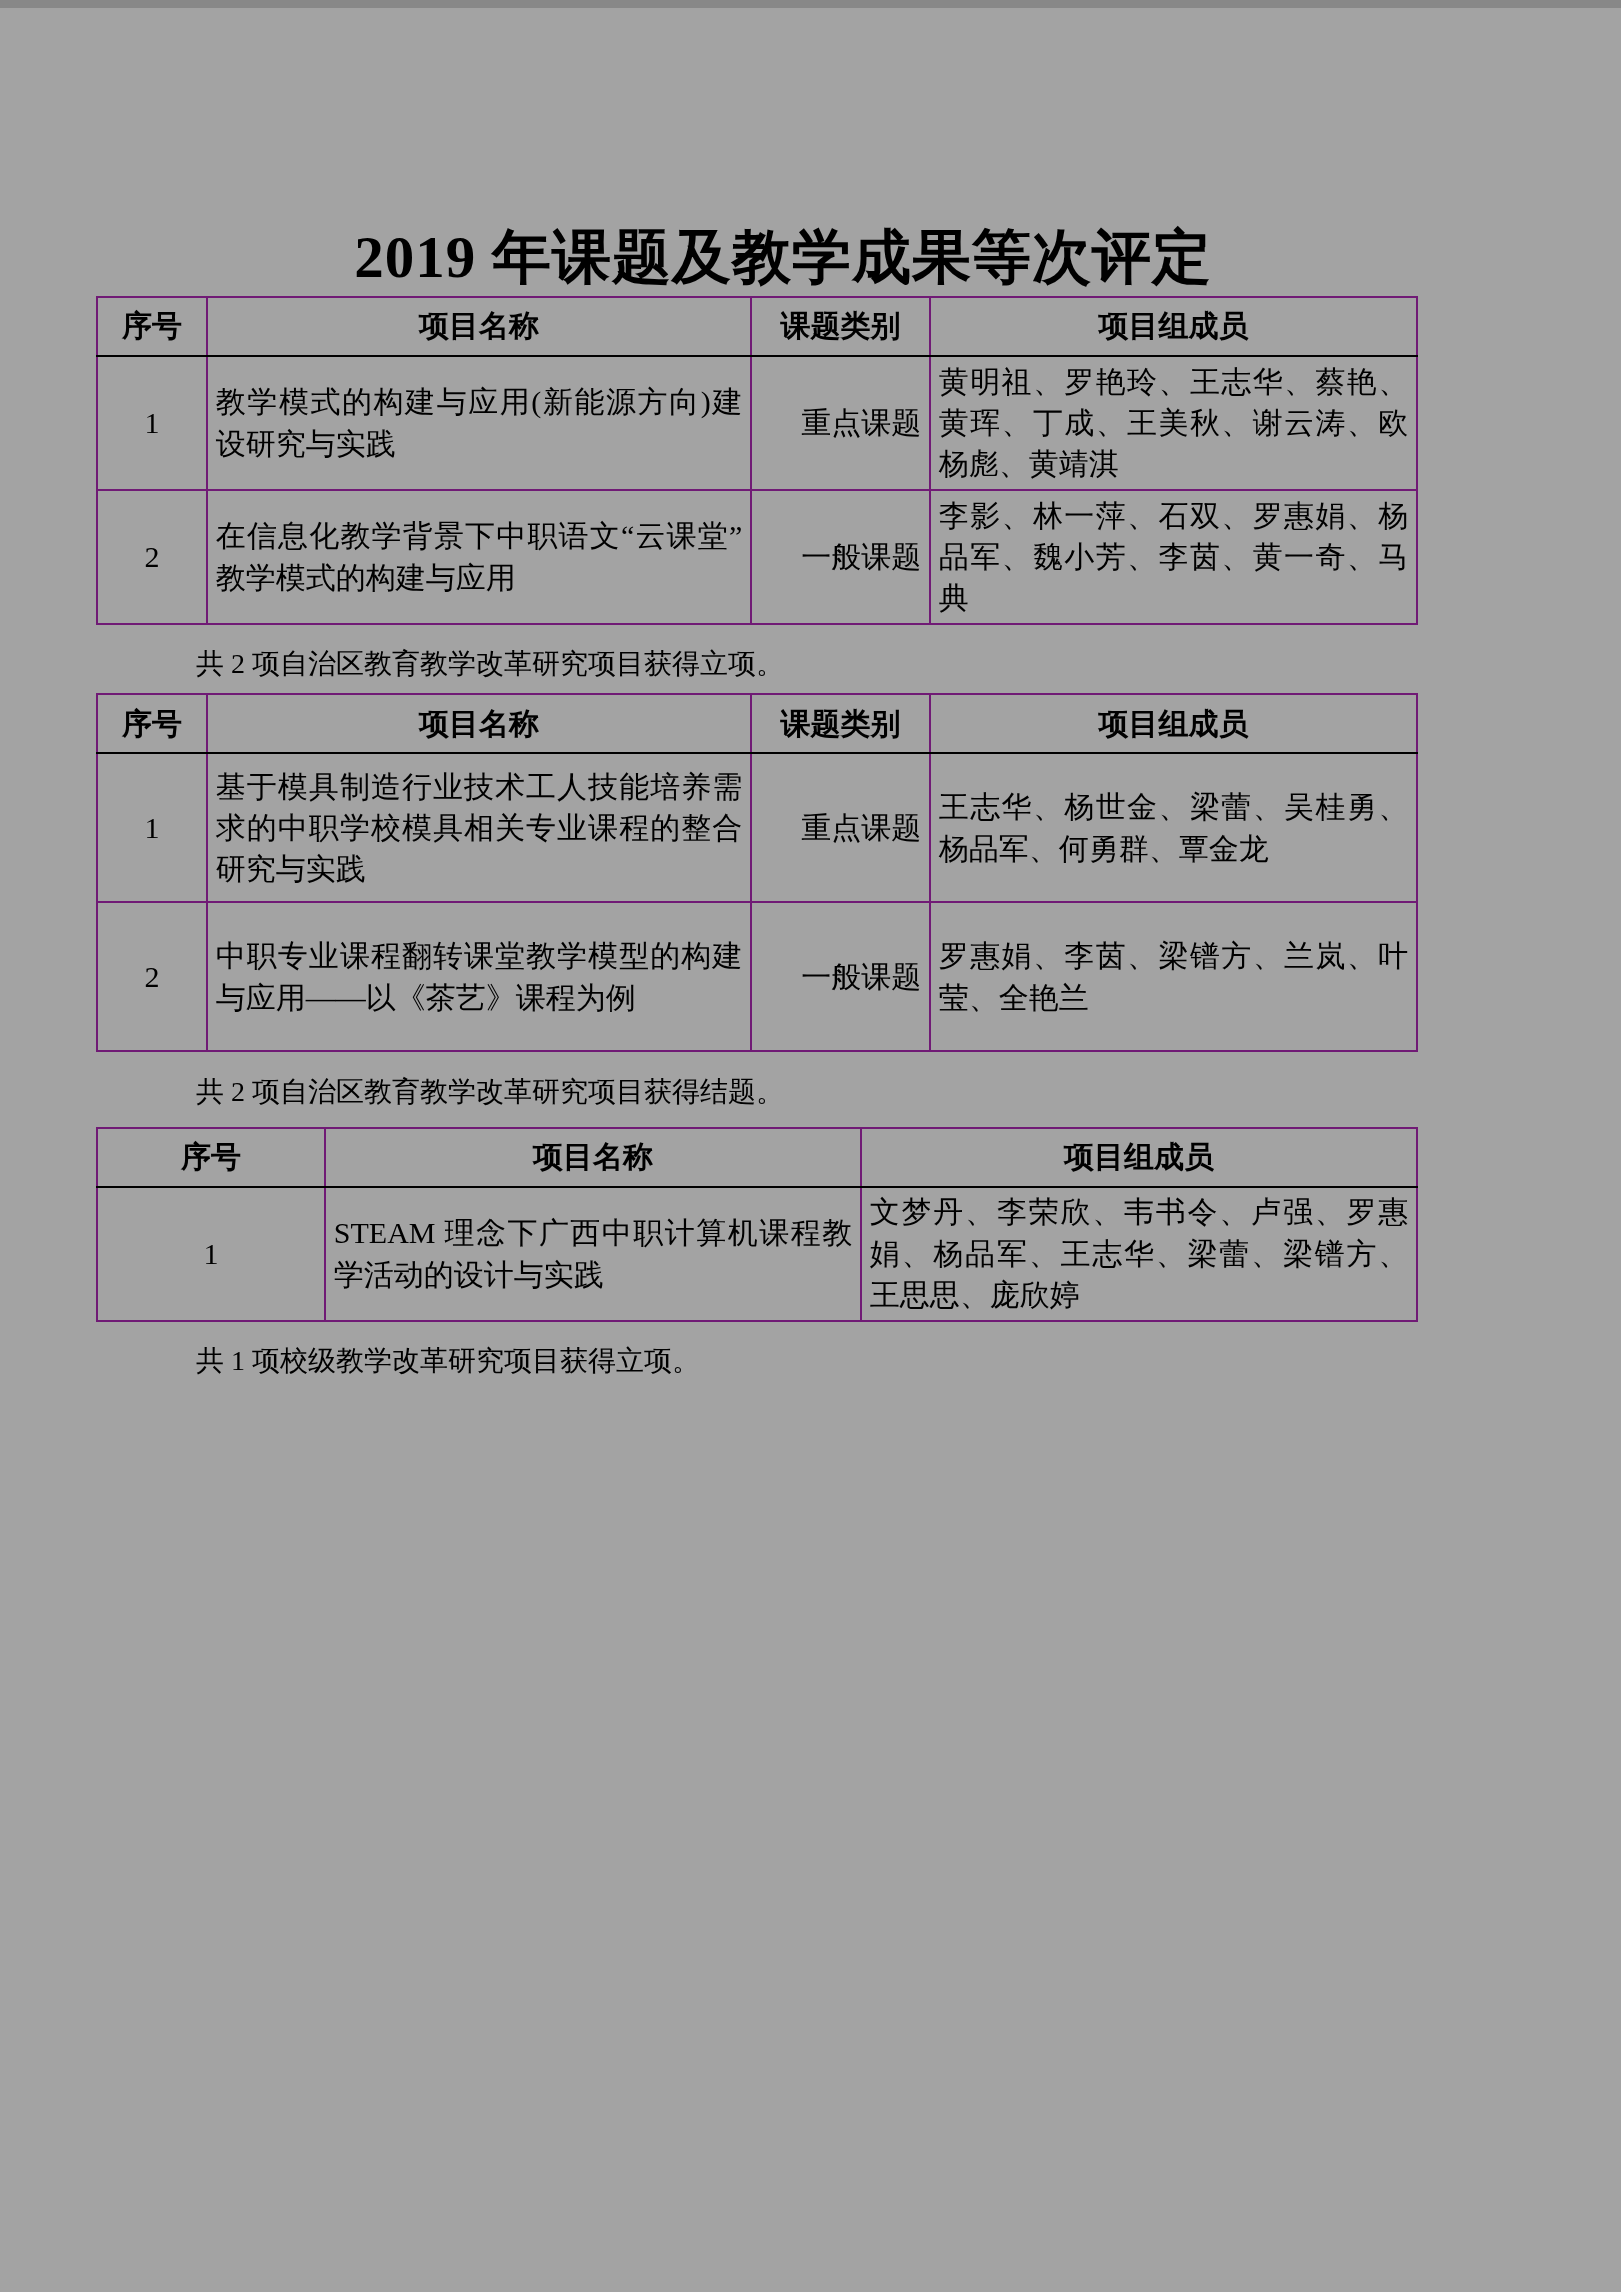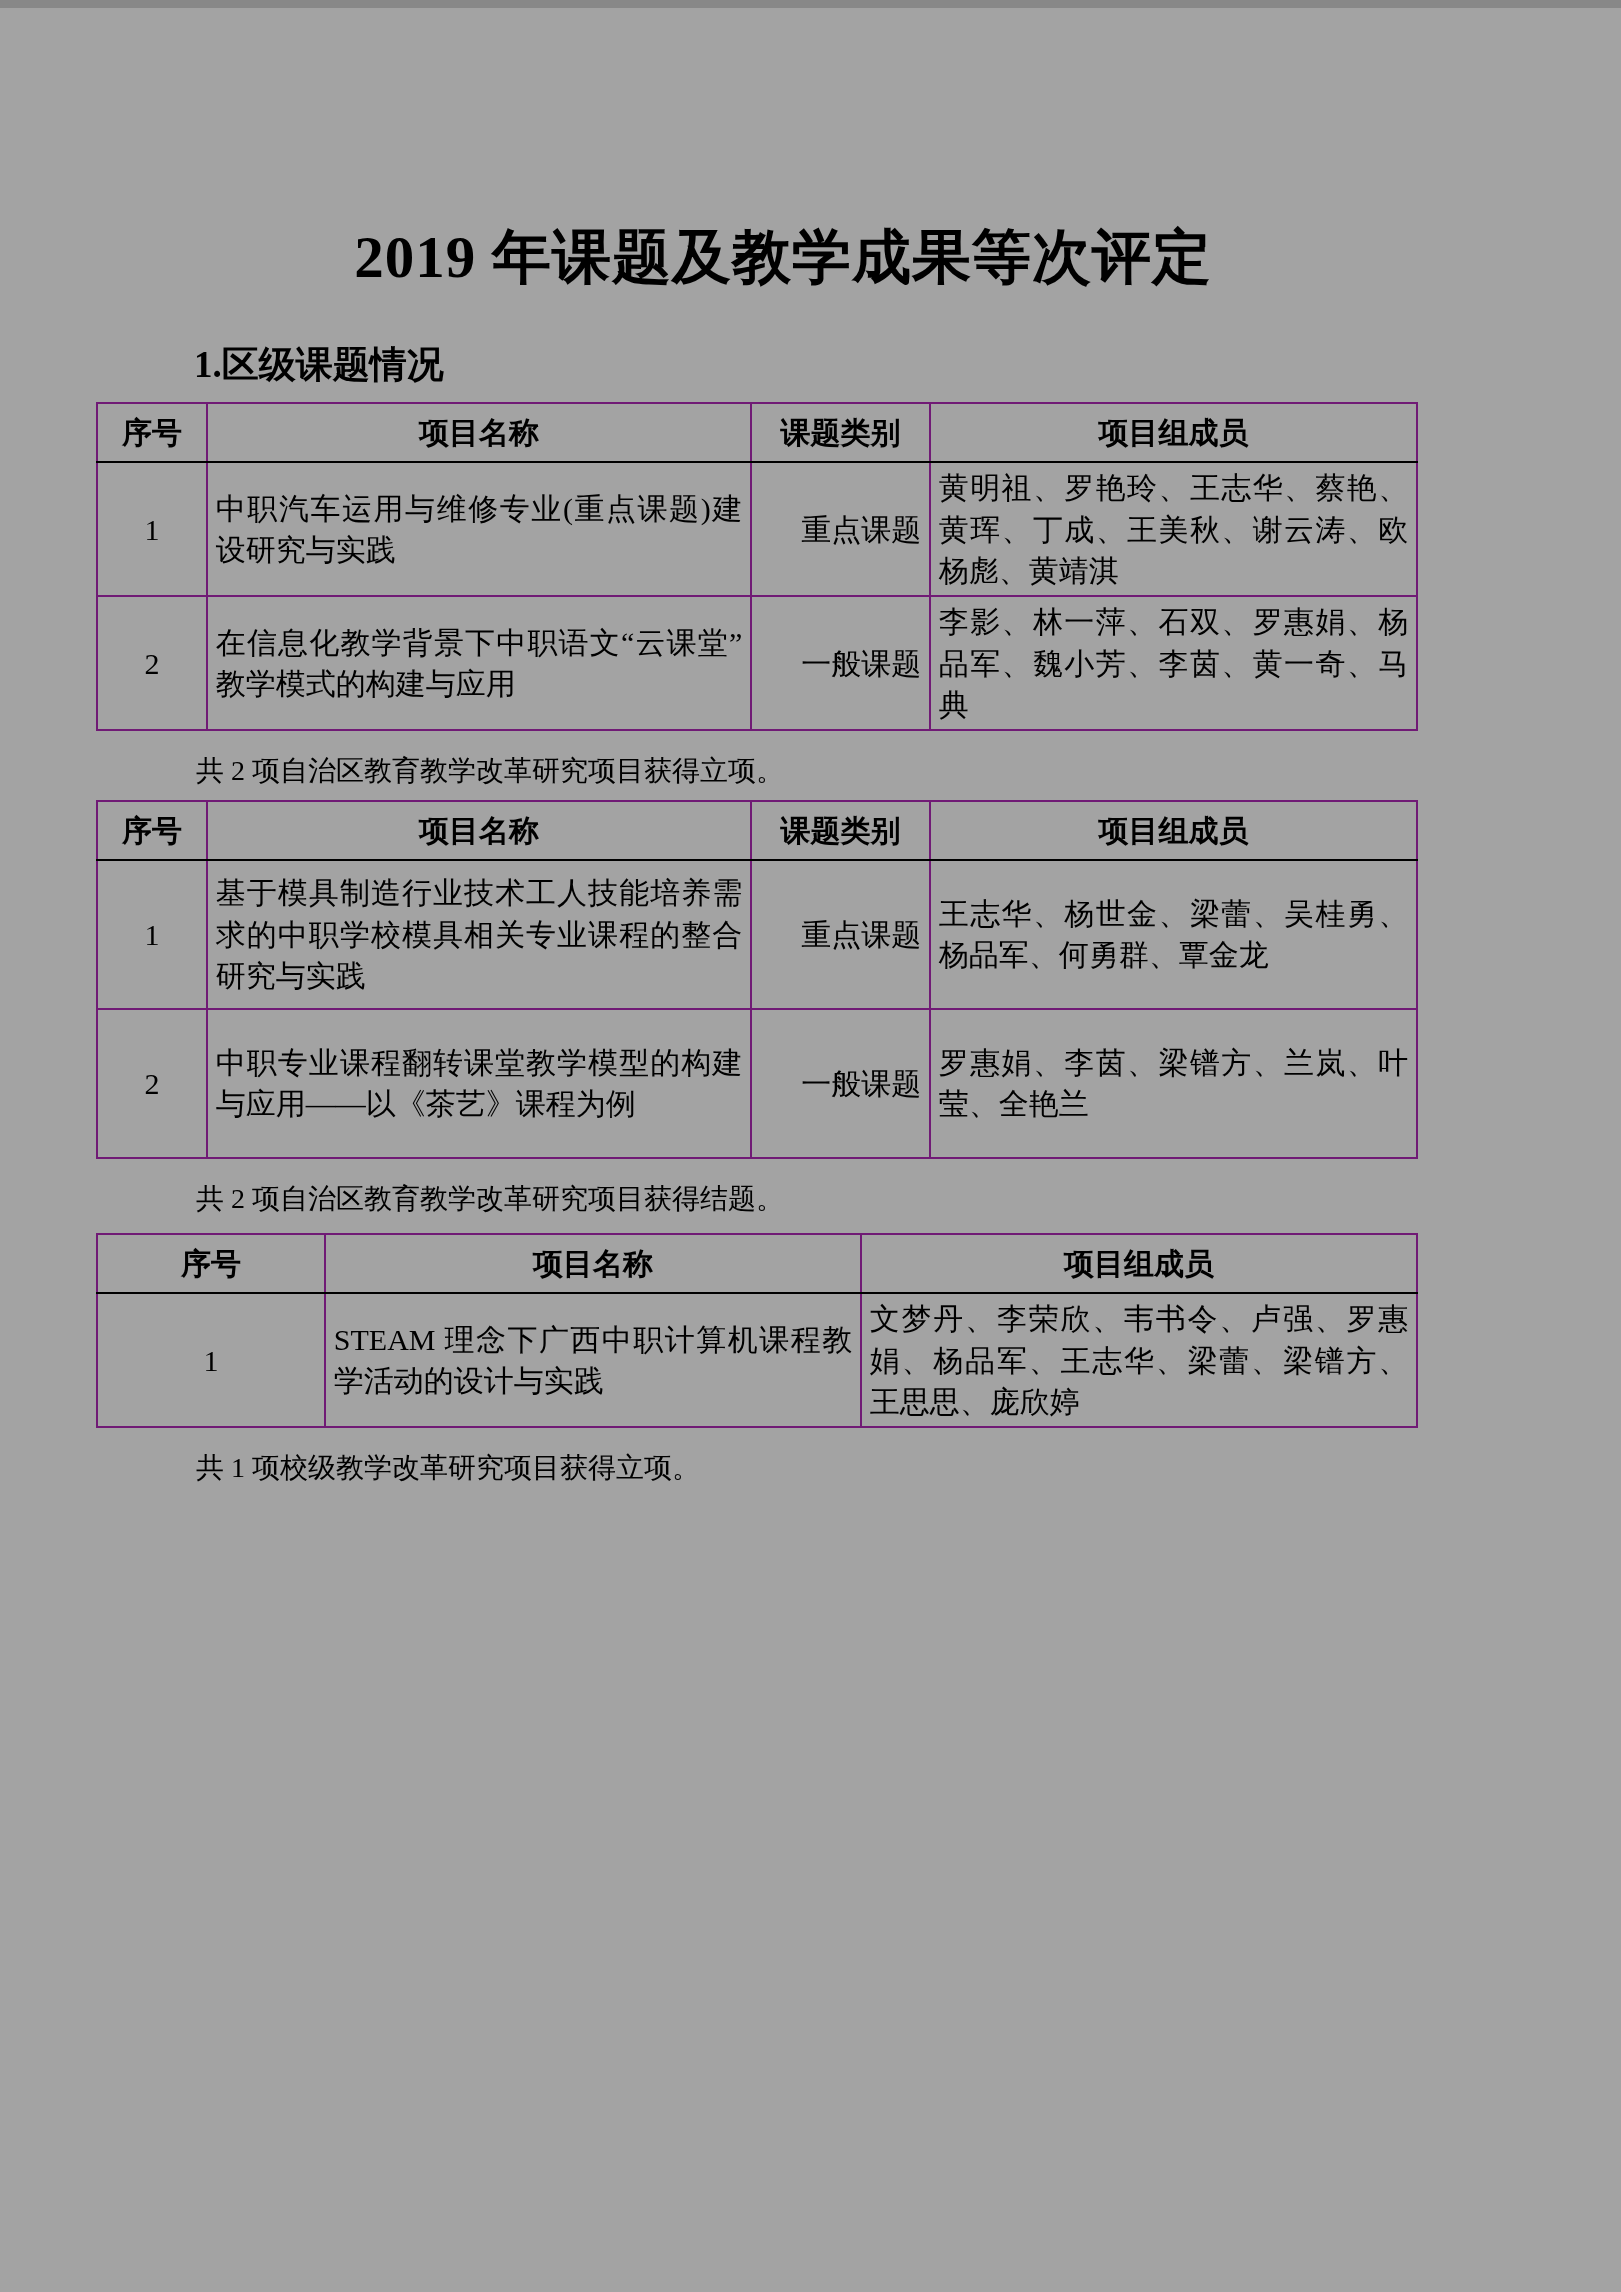--- a/index.html
+++ b/index.html
@@ -63,41 +63,40 @@
   }
   .summary.tight{margin-bottom:9.8px;}
 </style>
 </head>
 <body>
 
 <div class="page">
 
   <h1 class="doc-title">2019 年课题及教学成果等次评定</h1>
 
-  <h2 class="sec-heading">1.区级课题情况</h2>
 
   <table class="tbl">
     <colgroup>
       <col style="width:110px">
         <col style="width:544px">
         <col style="width:179px">
         <col style="width:487px">
     </colgroup>
     <thead>
       <tr style="height:57px">
         <th>序号</th>
         <th>项目名称</th>
         <th>课题类别</th>
         <th>项目组成员</th>
       </tr>
     </thead>
     <tbody>
       <tr style="height:125px">
         <td class="c-no">1</td>
-        <td class="c-name">中职汽车运用与维修专业(重点课题)建设研究与实践</td>
+        <td class="c-name">教学模式的构建与应用(新能源方向)建设研究与实践</td>
         <td class="c-cat">重点课题</td>
         <td class="c-members">黄明祖、罗艳玲、王志华、蔡艳、黄珲、丁成、王美秋、谢云涛、欧杨彪、黄靖淇</td>
       </tr>
       <tr style="height:133px">
         <td class="c-no">2</td>
         <td class="c-name">在信息化教学背景下中职语文“云课堂”教学模式的构建与应用</td>
         <td class="c-cat">一般课题</td>
         <td class="c-members">李影、林一萍、石双、罗惠娟、杨品军、魏小芳、李茵、黄一奇、马典</td>
       </tr>
     </tbody>

